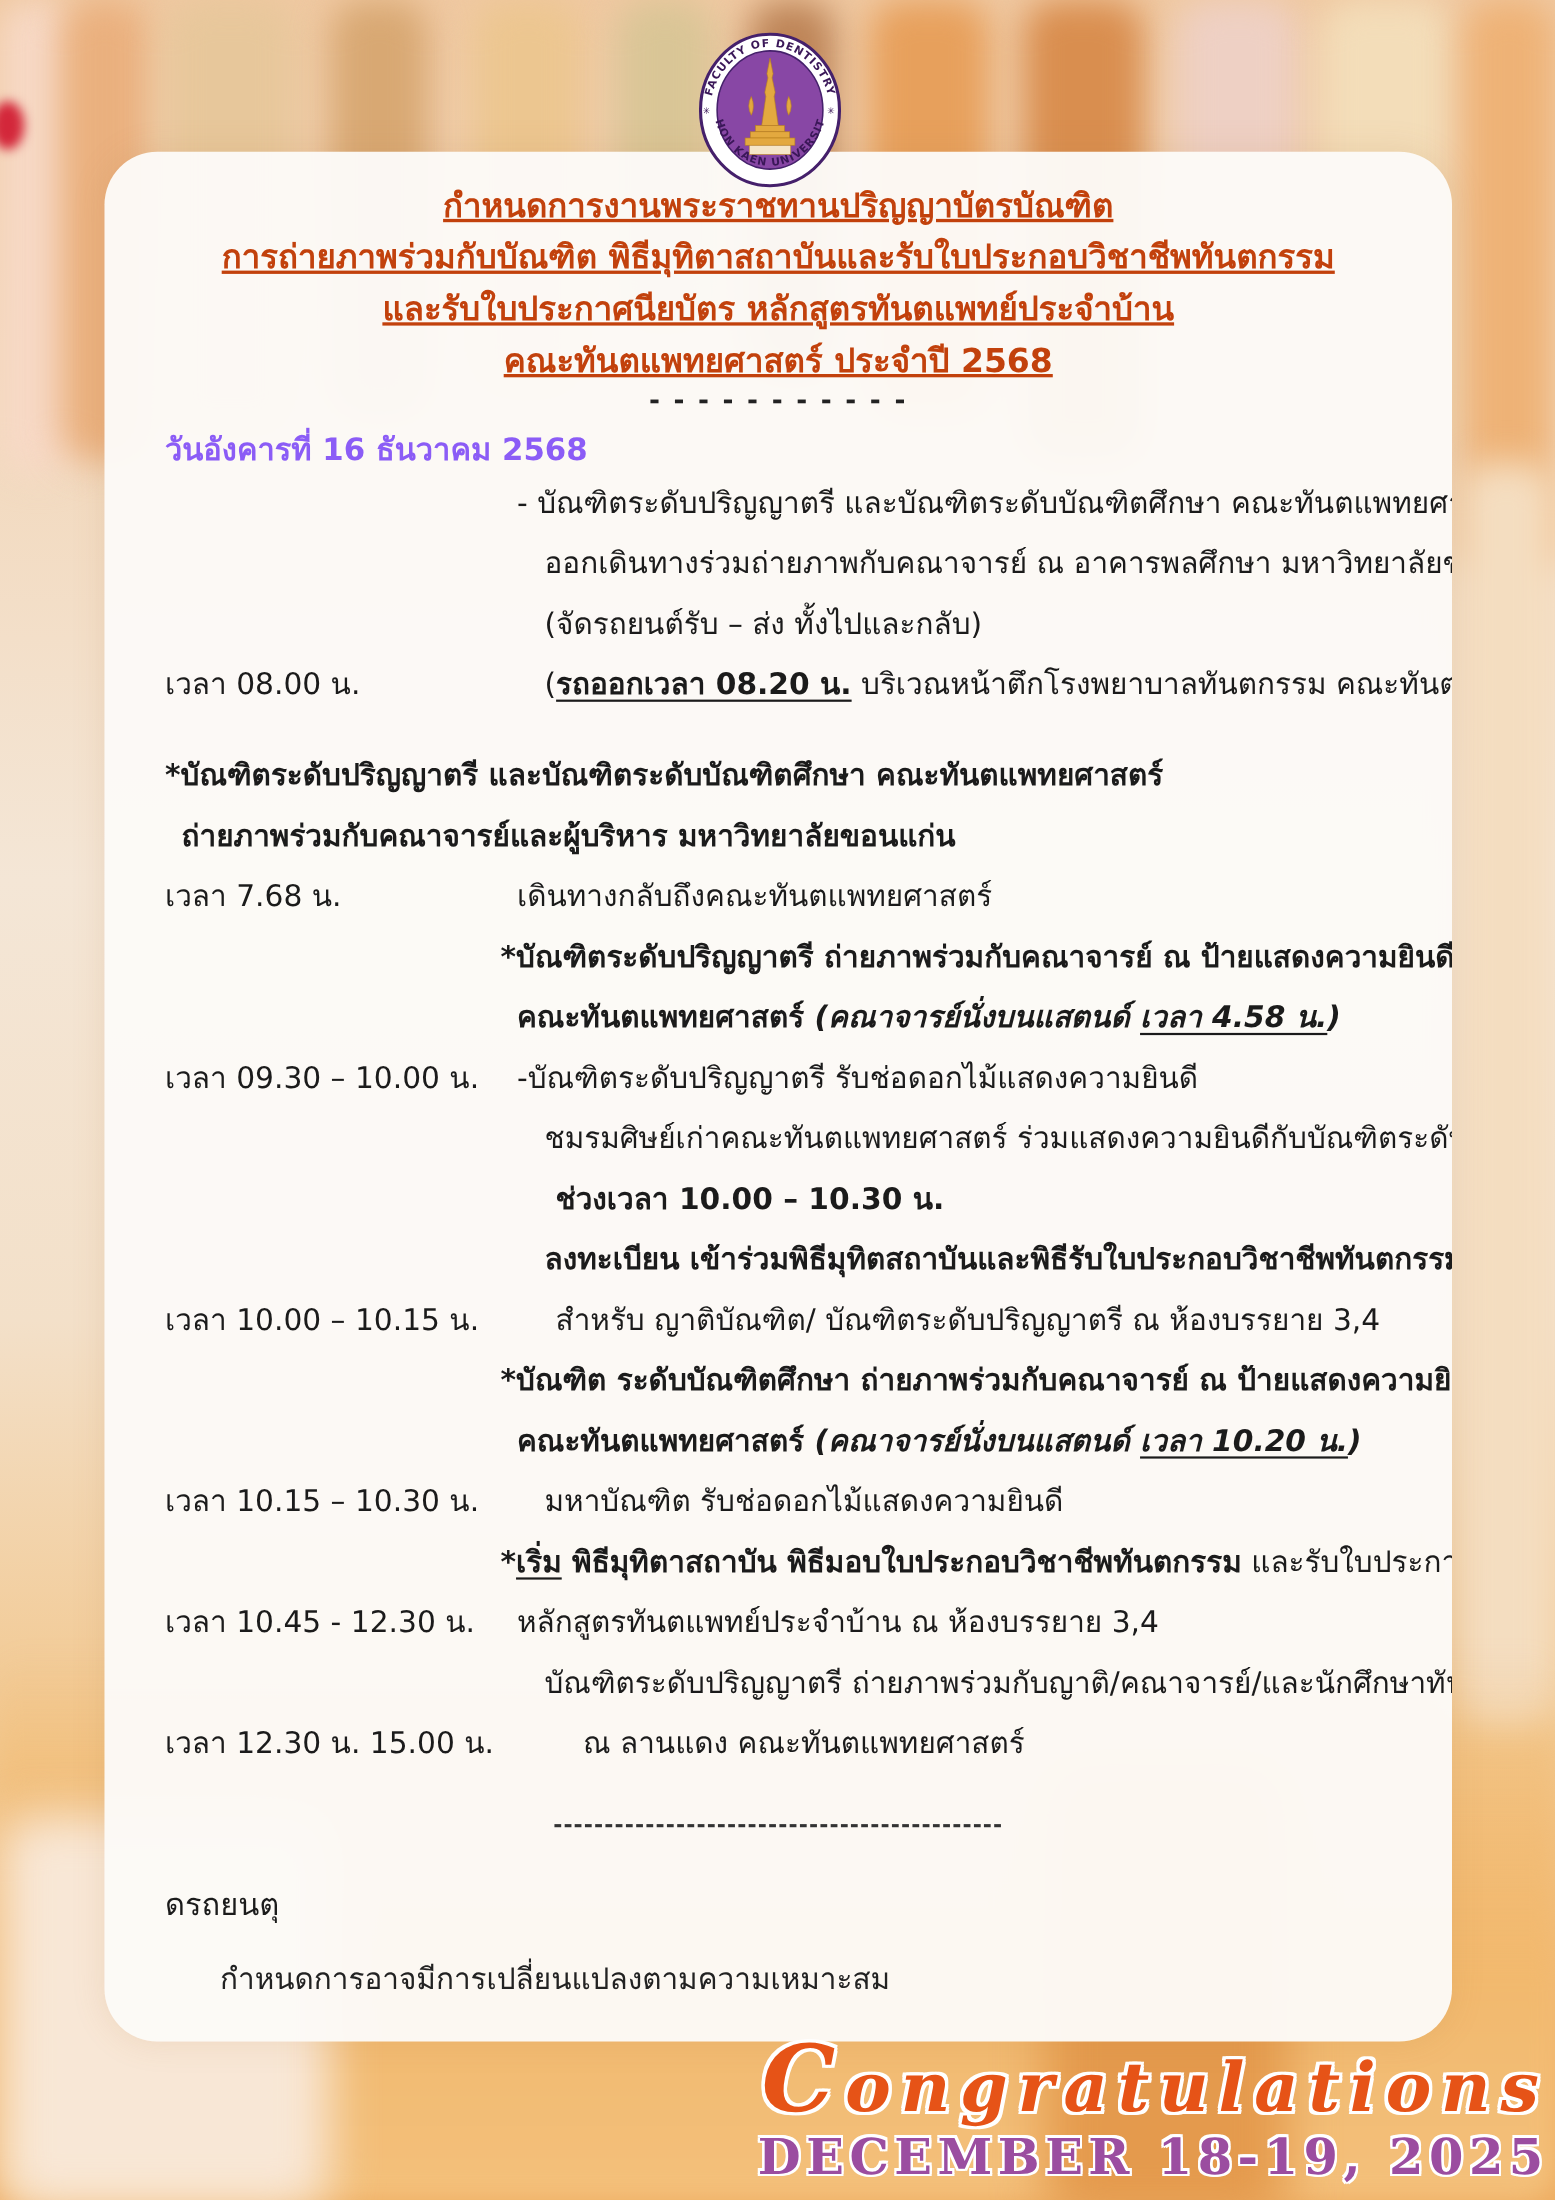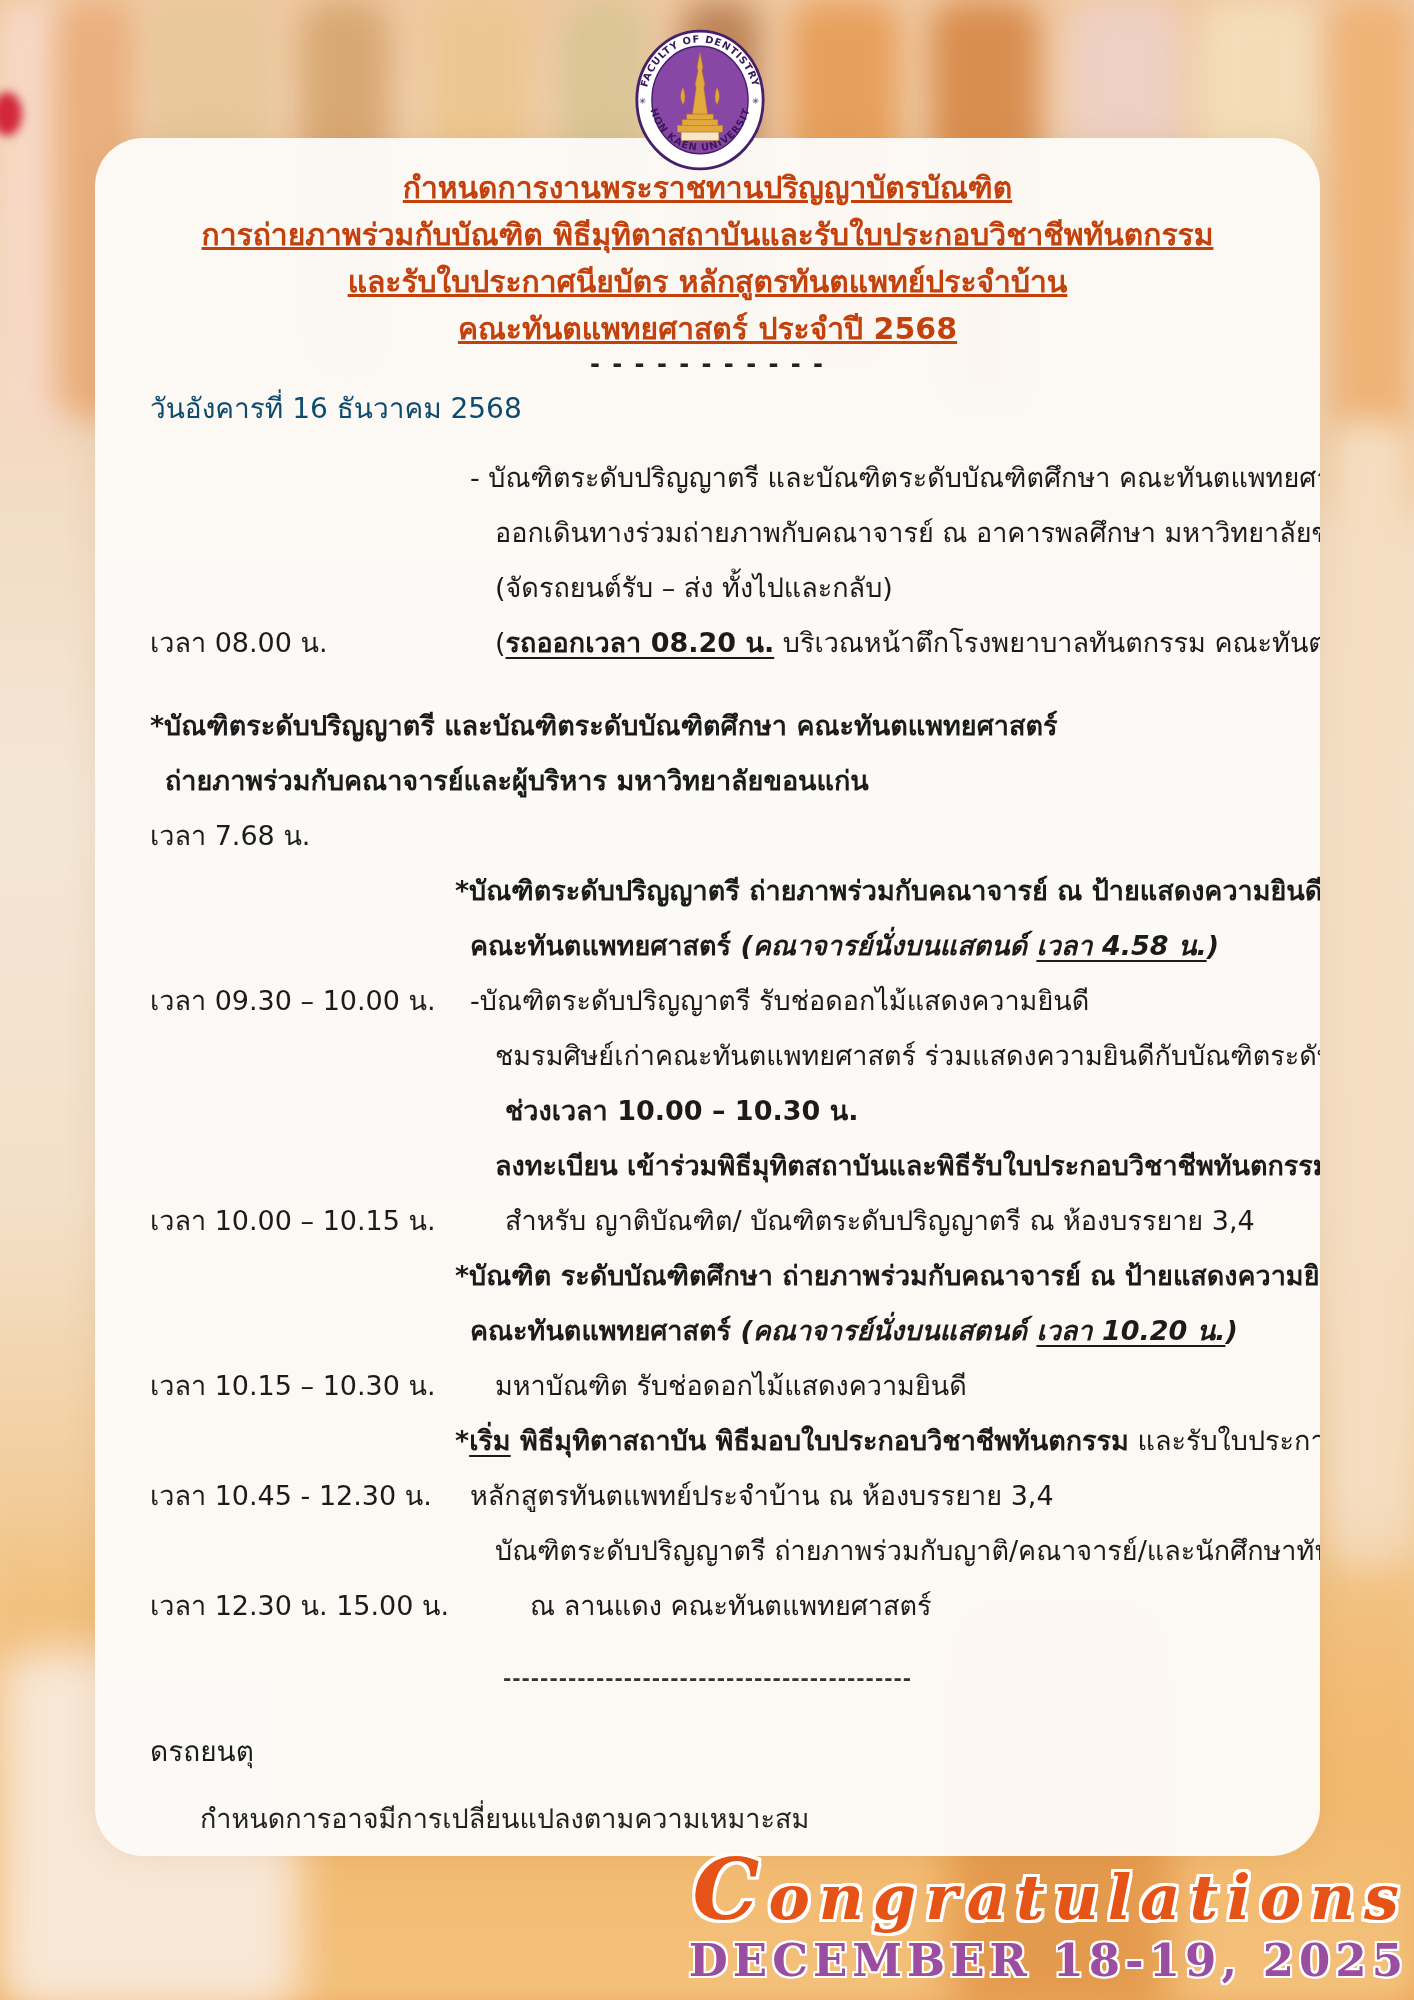--- a/index.html
+++ b/index.html
@@ -7,21 +7,21 @@
   .page{position:relative;width:1414px;height:2000px;overflow:hidden;
         background:linear-gradient(180deg,#f0c9a2 0%,#f2d8bc 18%,#f4e6d6 40%,#f3e0c9 60%,#f2c68b 80%,#efae63 100%);}
   .streak{position:absolute;filter:blur(16px);border-radius:30px;}
   .card{position:absolute;left:95px;top:138px;width:1225px;height:1718px;
         background:rgba(252,250,247,.97);border-radius:48px;z-index:2;overflow:hidden;
         box-shadow:0 0 30px rgba(180,120,60,.15);}
   .logo{position:absolute;left:634px;top:26px;width:132px;height:148px;z-index:3;}
   .title-block{padding-top:26px;text-align:center;font-size:30px;font-weight:bold;
                line-height:47px;color:#c2410c;text-decoration:underline;}
   .divider1{text-align:center;font-weight:bold;font-size:24px;line-height:24px;color:#222;letter-spacing:2px;}
-  .date{margin:10px 0 20px 55px;font-size:28px;font-weight:normal;color:#0c4a6e;}
+  .date{margin:10px 0 0 55px;font-size:28px;font-weight:bold;color:#8b5cf6;}
   .schedule{margin-left:55px;margin-right:30px;font-size:27px;color:#1b1b1b;}
   .row{display:flex;align-items:flex-end;}
   .row.gap{margin-top:28px;}
   .rtime{flex:0 0 305px;line-height:55px;white-space:nowrap;}
   .rlines{flex:1;min-width:0;}
   .line{line-height:55px;white-space:nowrap;}
   .b{font-weight:bold;}
   .i{font-style:italic;}
   .u{text-decoration:underline;text-decoration-thickness:2px;text-underline-offset:5px;}
   .footer-divider{margin-top:30px;text-align:center;font-size:20px;font-weight:bold;
@@ -108,20 +108,23 @@
           </div>
         </div>
         <div class="row gap">
           <div class="rlines">
             <div class="line" style="margin-left: 0px;"><span class="b">*บัณฑิตระดับปริญญาตรี และบัณฑิตระดับบัณฑิตศึกษา คณะทันตแพทยศาสตร์</span></div>
             <div class="line" style="margin-left: 15px;"><span class="b">ถ่ายภาพร่วมกับคณาจารย์และผู้บริหาร มหาวิทยาลัยขอนแก่น</span></div>
           </div>
         </div>
         <div class="row">
           <div class="rtime">เวลา 7.68 น.</div>
+          <div class="rlines">
+            <div class="line" style="margin-left: 15px;"><span class="">เดินทางกลับถึงคณะทันตแพทยศาสตร์</span></div>
+          </div>
         </div>
         <div class="row">
           <div class="rtime">เวลา 09.30 – 10.00 น.</div>
           <div class="rlines">
             <div class="line" style="margin-left: 0px;"><span class="b">*บัณฑิตระดับปริญญาตรี ถ่ายภาพร่วมกับคณาจารย์ ณ ป้ายแสดงความยินดี (ลานแดง)</span></div>
             <div class="line" style="margin-left: 15px;"><span class="b">คณะทันตแพทยศาสตร์  </span><span class="b i">(คณาจารย์นั่งบนแสตนด์  </span><span class="b i u">เวลา 4.58 น.</span><span class="b i">)</span></div>
             <div class="line" style="margin-left: 15px;"><span class="">-บัณฑิตระดับปริญญาตรี รับช่อดอกไม้แสดงความยินดี</span></div>
           </div>
         </div>
         <div class="row">

